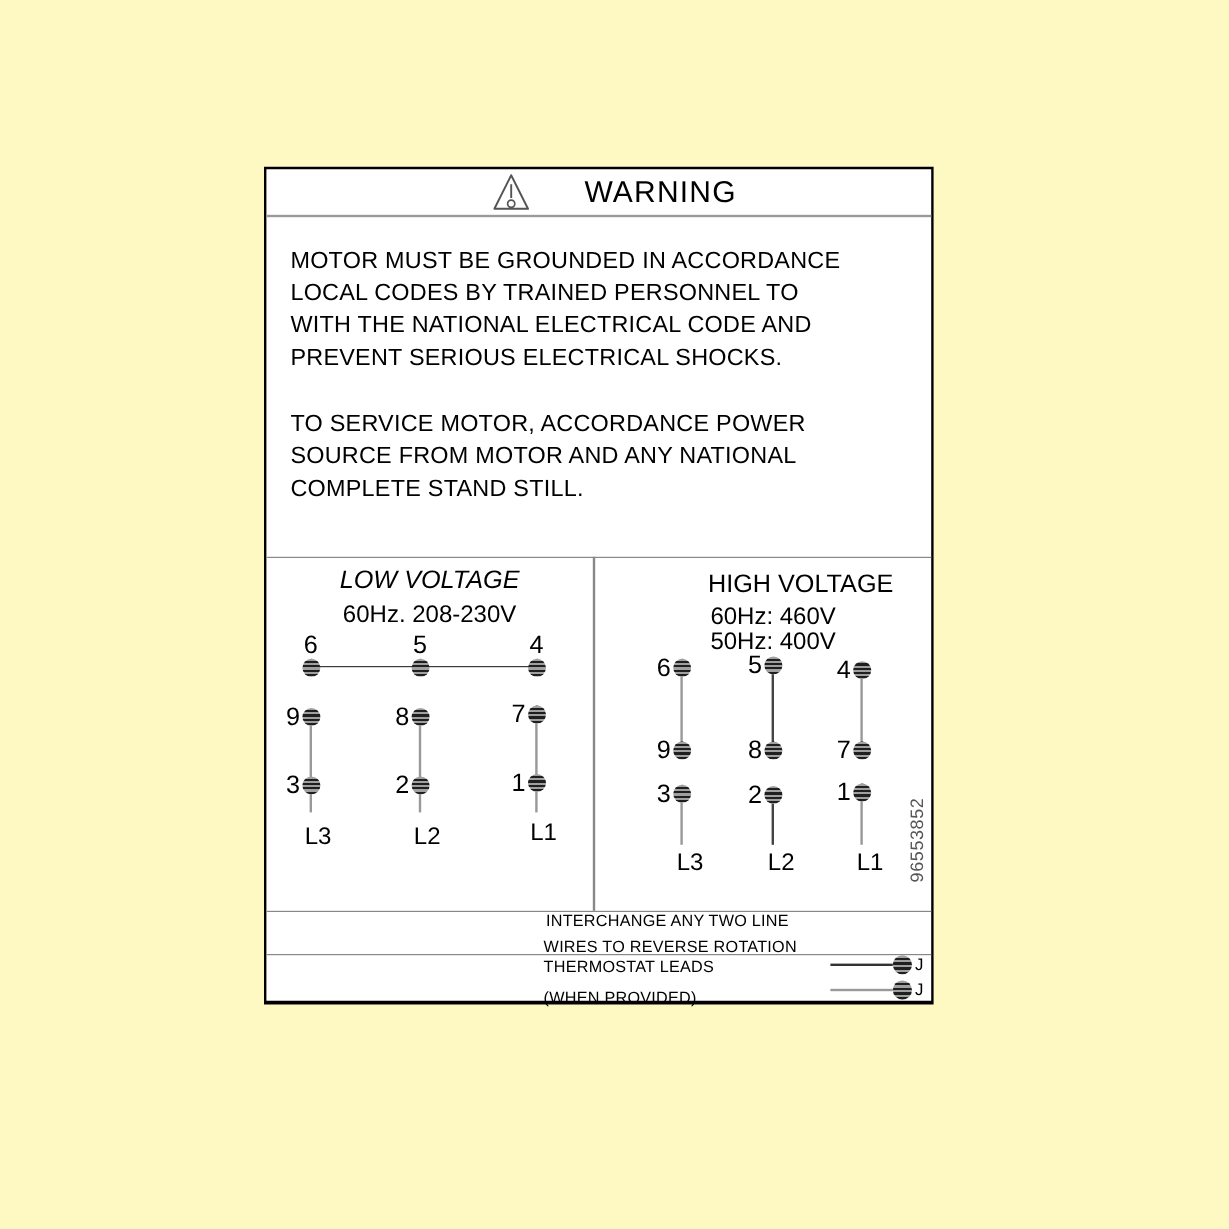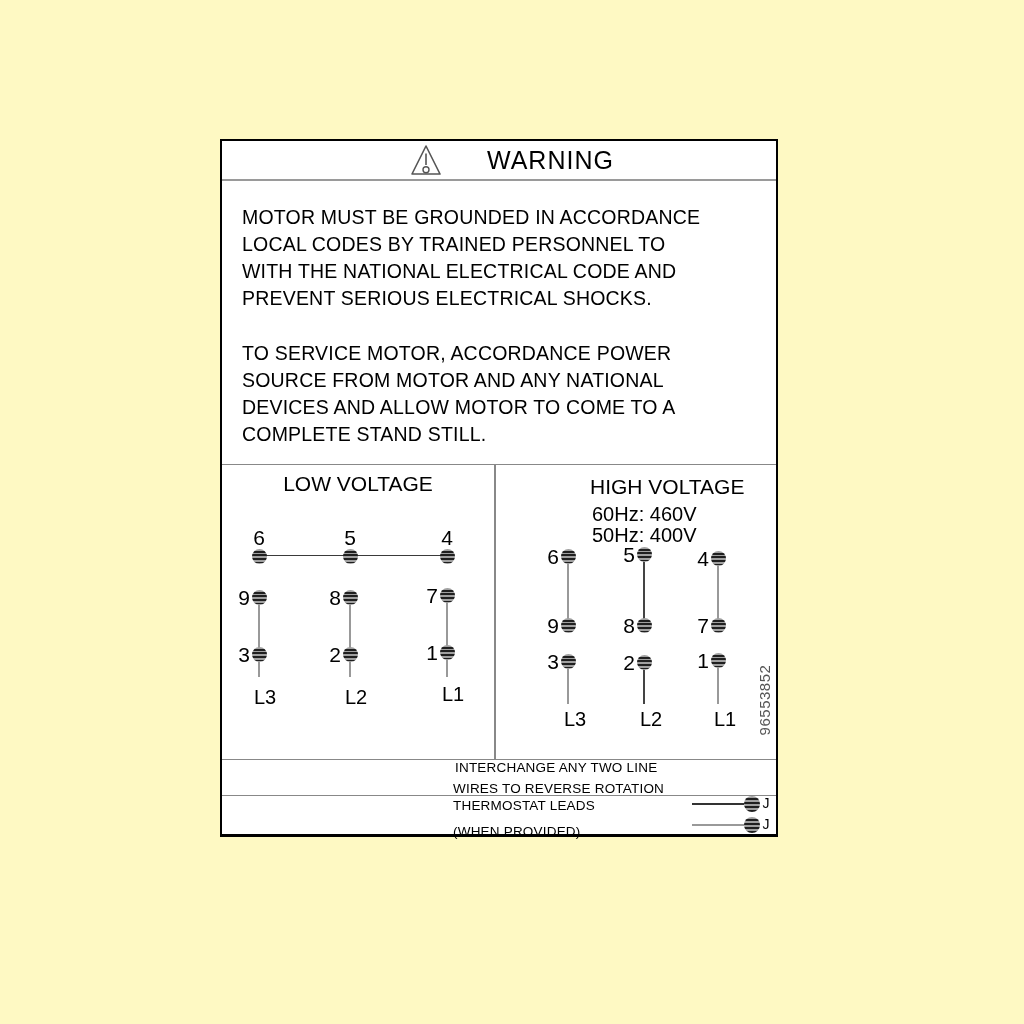--- a/index.html
+++ b/index.html
@@ -24,21 +24,21 @@
     font-weight:400;
   }
   .tri-icon { position:absolute; left:187px; top:2px; }
   .warn-body {
     position:absolute; left:20px; top:63px; font-size:19.5px; line-height:27px;
     letter-spacing:0.2px;
   }
   .warn-body .para { margin:0 0 28px 0; }
   .sec-title { font-size:21px; }
   .sec-sub { font-size:20px; }
-  .lv-title { position:absolute; left:0; top:331px; width:272px; text-align:center; }
+  .lv-title { position:absolute; left:0; top:331px; width:272px; text-align:center;font-style:italic; }
   .lv-sub { position:absolute; left:0; top:360px; width:272px; text-align:center; }
   .hv-block { position:absolute; left:368px; top:334px; }
   .hv-block .t { font-size:21px; margin-bottom:5px; }
   .hv-block .f { font-size:20px; line-height:21px; padding-left:2px; }
   .dot {
     position:absolute; width:15px; height:15px; border-radius:50%;
     background:repeating-linear-gradient(180deg,#a0a0a0 0 1.8px,#1f1f1f 1.8px 3.6px);
     z-index:3;
   }
   .tnum { position:absolute; font-size:21px; z-index:2; }
@@ -81,29 +81,29 @@
     <div class="warn-body">
       <div class="para">
         <div>MOTOR MUST BE GROUNDED IN ACCORDANCE</div>
         <div>LOCAL CODES BY TRAINED PERSONNEL TO</div>
         <div>WITH THE NATIONAL ELECTRICAL CODE AND</div>
         <div>PREVENT SERIOUS ELECTRICAL SHOCKS.</div>
       </div>
       <div class="para">
         <div>TO SERVICE MOTOR, ACCORDANCE POWER</div>
         <div>SOURCE FROM MOTOR AND ANY NATIONAL</div>
-        <div>DEVICES AND ALLOW MOTOR TO COME TO A</div>
         <div>COMPLETE STAND STILL.</div>
       </div>
     </div>
 
     <div class="hline" style="left:0; top:323px; width:100%;"></div>
     <div class="vline" style="left:272px; top:323px; height:295px;"></div>
 
     <div class="lv-title sec-title">LOW VOLTAGE</div>
+    <div class="lv-sub sec-sub">60Hz. 208-230V</div>
 
     <div class="hconn" style="left:37px; top:414px; width:189px;"></div>
 
     <div class="tnum ctr" style="left:19px; top:385px;">6</div>
     <div class="dot" style="left:30px; top:408px;"></div>
     <div class="conn" style="left:36px; top:456px; height:80px;"></div>
     <div class="tnum lft" style="left:2px; top:445px;">9</div>
     <div class="dot" style="left:30px; top:449px;"></div>
     <div class="tnum lft" style="left:2px; top:502px;">3</div>
     <div class="dot" style="left:30px; top:506px;"></div>

